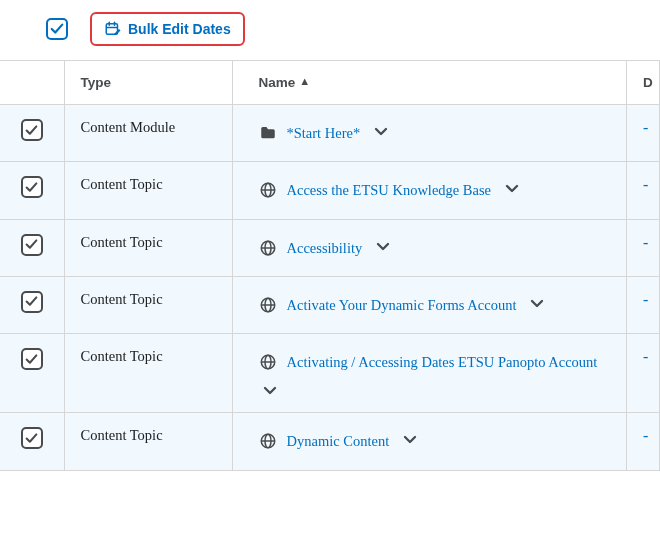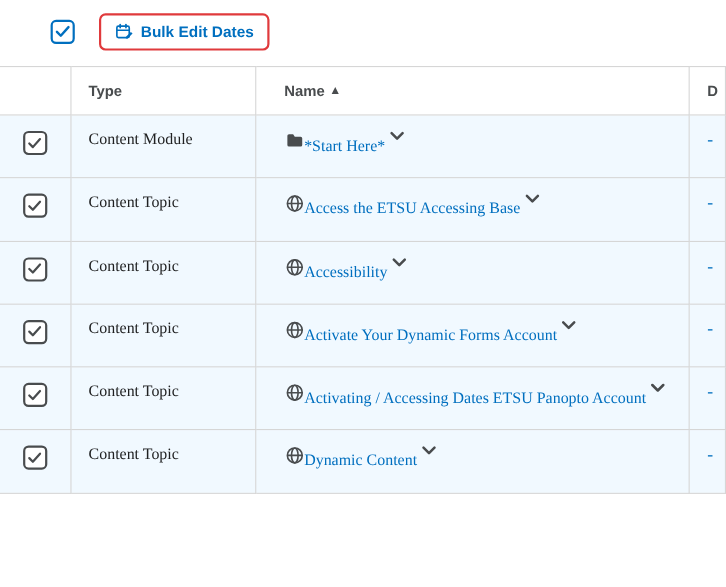--- a/index.html
+++ b/index.html
@@ -15,21 +15,21 @@
     th { font-weight: 700; font-size: 13.5px; color: #494c4e; padding: 14px 16px; background: #fff; }
     td { padding: 14px 16px; font-size: 14.5px; background: #f1f9ff; font-family: Liberation Serif, serif; }
     td.empty-due { text-align: center; font-size: 16px; color: #006fbf; }
     th:first-child, td:first-child { border-left: 1px solid #d6d6d6; }
     .col-check { width: 64px; border-left: none !important; }
     .col-type { width: 168px; }
     .col-name { width: auto; padding-left: 26px; }
     .col-due { width: 28px; text-align: right; }
     .row-check { width: 22px; height: 22px; border: 2px solid #494c4e; border-radius: 5px; display: inline-flex; align-items: center; justify-content: center; background: #fff; }
     .row-check svg { width: 13px; height: 13px; }
-    .name-cell { display: flex; align-items: flex-start; color: #006fbf; font-weight: 400; flex-wrap: wrap; line-height: 1.95; }
+    .name-cell { display: flex; align-items: center; gap: 10px; color: #006fbf; font-weight: 400; flex-wrap: wrap; line-height: 1.95; }
     .name-link { color: #006fbf; text-decoration: none; cursor: pointer; }
     .caret { width: 16px; height: 12px; cursor: pointer; display: inline-flex; margin-left: 4px; }
     .caret svg { width: 14px; height: 10px; }
     .folder-icon, .globe-icon { width: 18px; height: 18px; display: inline-flex; align-items: center; justify-content: center; color: #494c4e; flex-shrink: 0; }
     .sort-indicator { font-size: 11px; margin-left: 4px; position: relative; top: -2px; }
     th.col-check { border-left: 1px solid #d6d6d6; }
   </style>
 </head>
 <body>
 
@@ -103,21 +103,21 @@
     <td class="col-name">
       <span class="name-cell">
 
         <span class="globe-icon">
           <svg viewBox="0 0 24 24">
                 <circle cx="12" cy="12" r="9" fill="none" stroke="#494c4e" stroke-width="2"></circle>
                 <ellipse cx="12" cy="12" rx="4" ry="9" fill="none" stroke="#494c4e" stroke-width="2"></ellipse>
                 <line x1="3" y1="12" x2="21" y2="12" stroke="#494c4e" stroke-width="2"></line>
               </svg>
         </span>
-        <a class="name-link">Access the ETSU Accessing Base</a>
+        <a class="name-link">Access the ETSU Knowledge Base</a>
         <span class="caret">
           <svg viewBox="0 0 14 10">
                 <path d="M2 2 L7 7 L12 2" stroke="#494c4e" stroke-width="2.3" fill="none" stroke-linecap="round" stroke-linejoin="round"></path>
               </svg>
         </span>
       </span>
     </td>
     <td class="col-due empty-due"><span>-</span></td>
   </tr>
 

